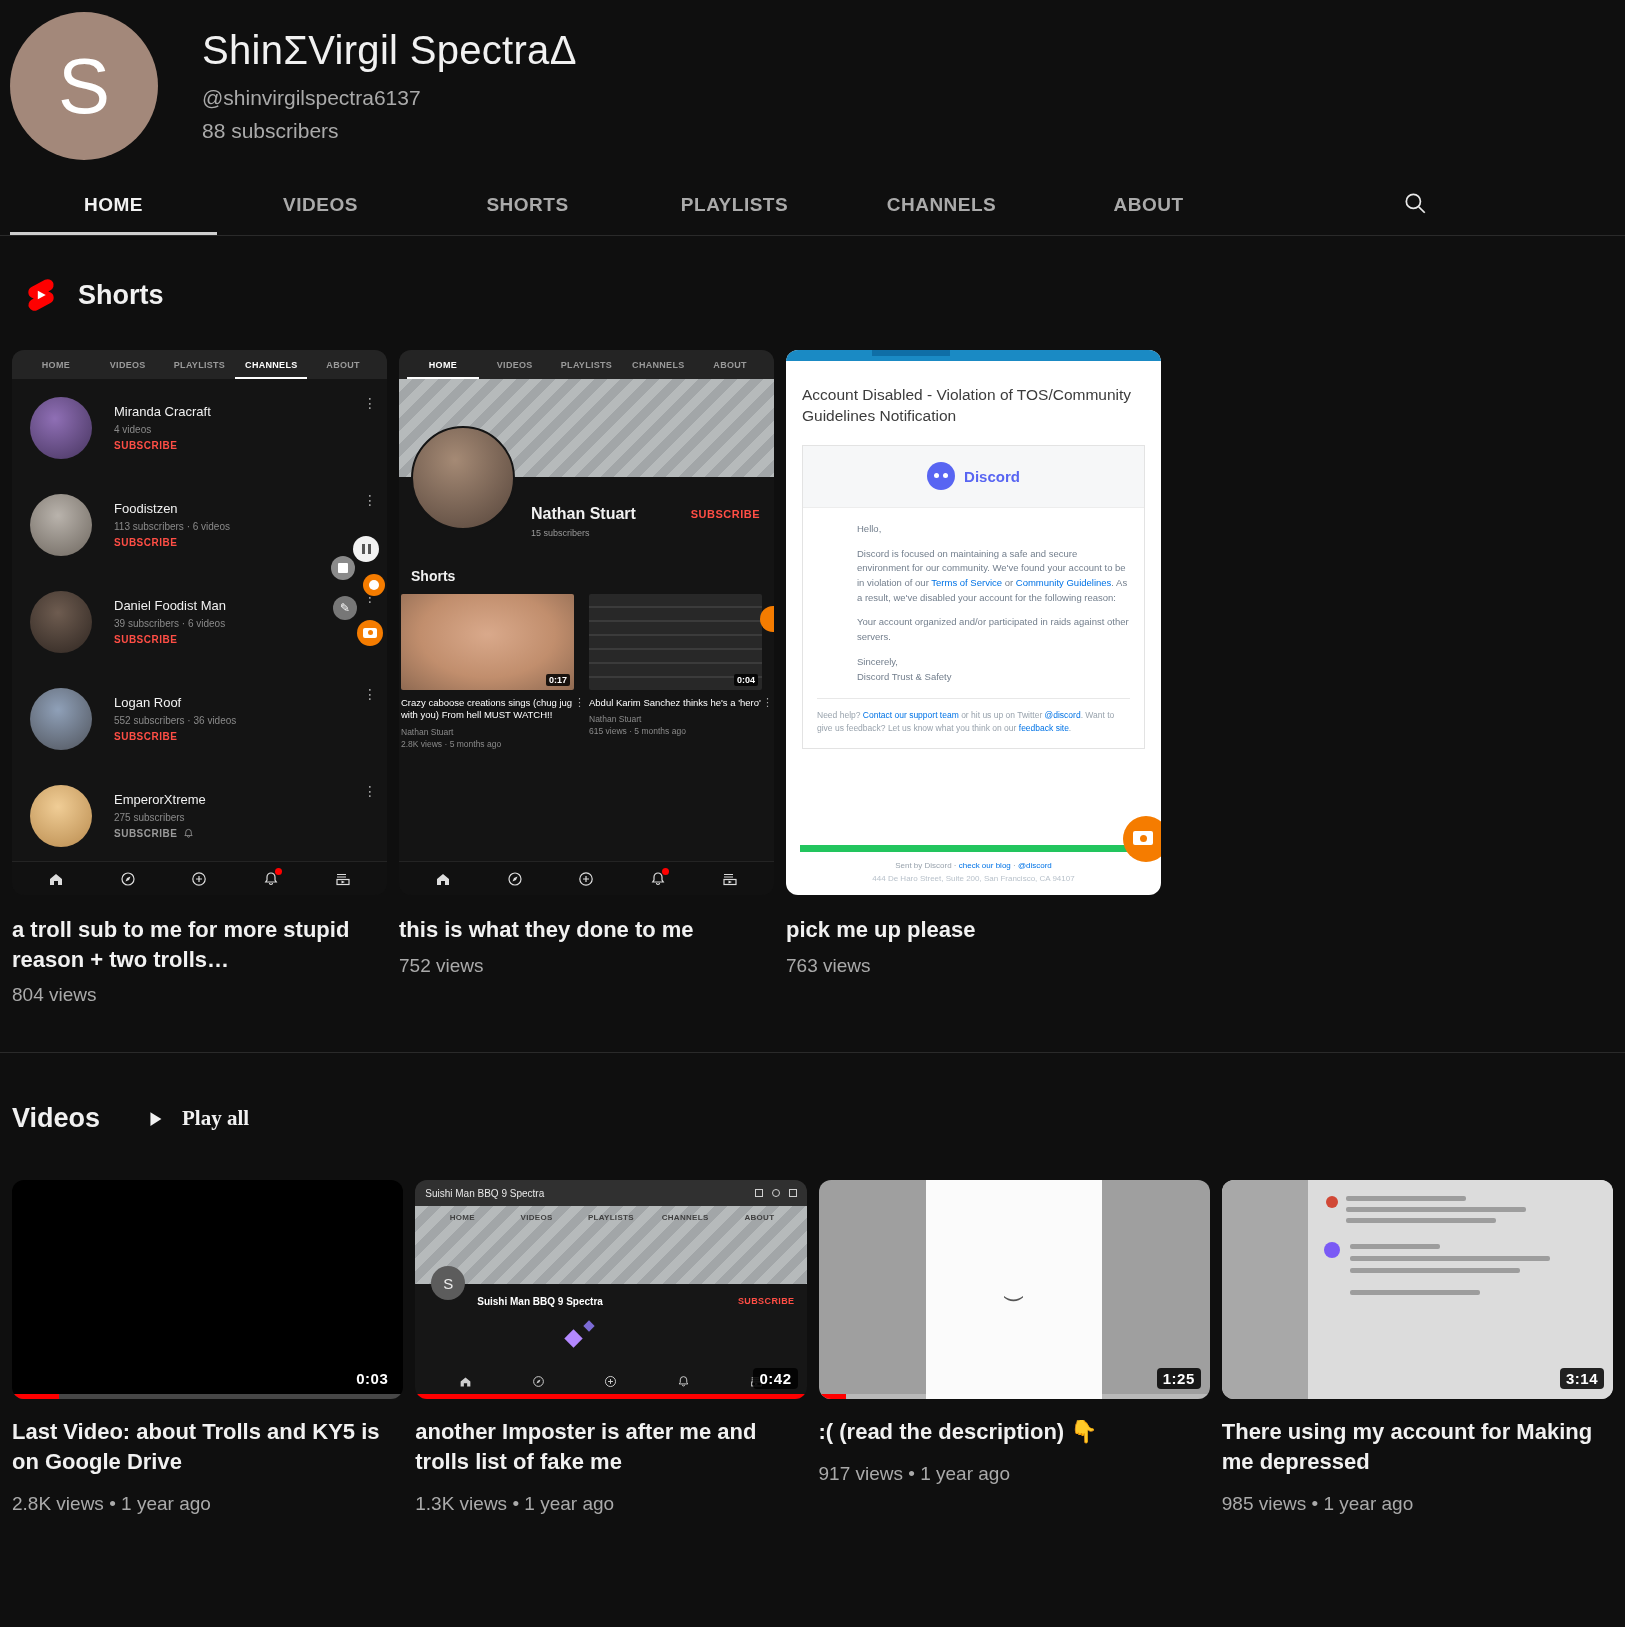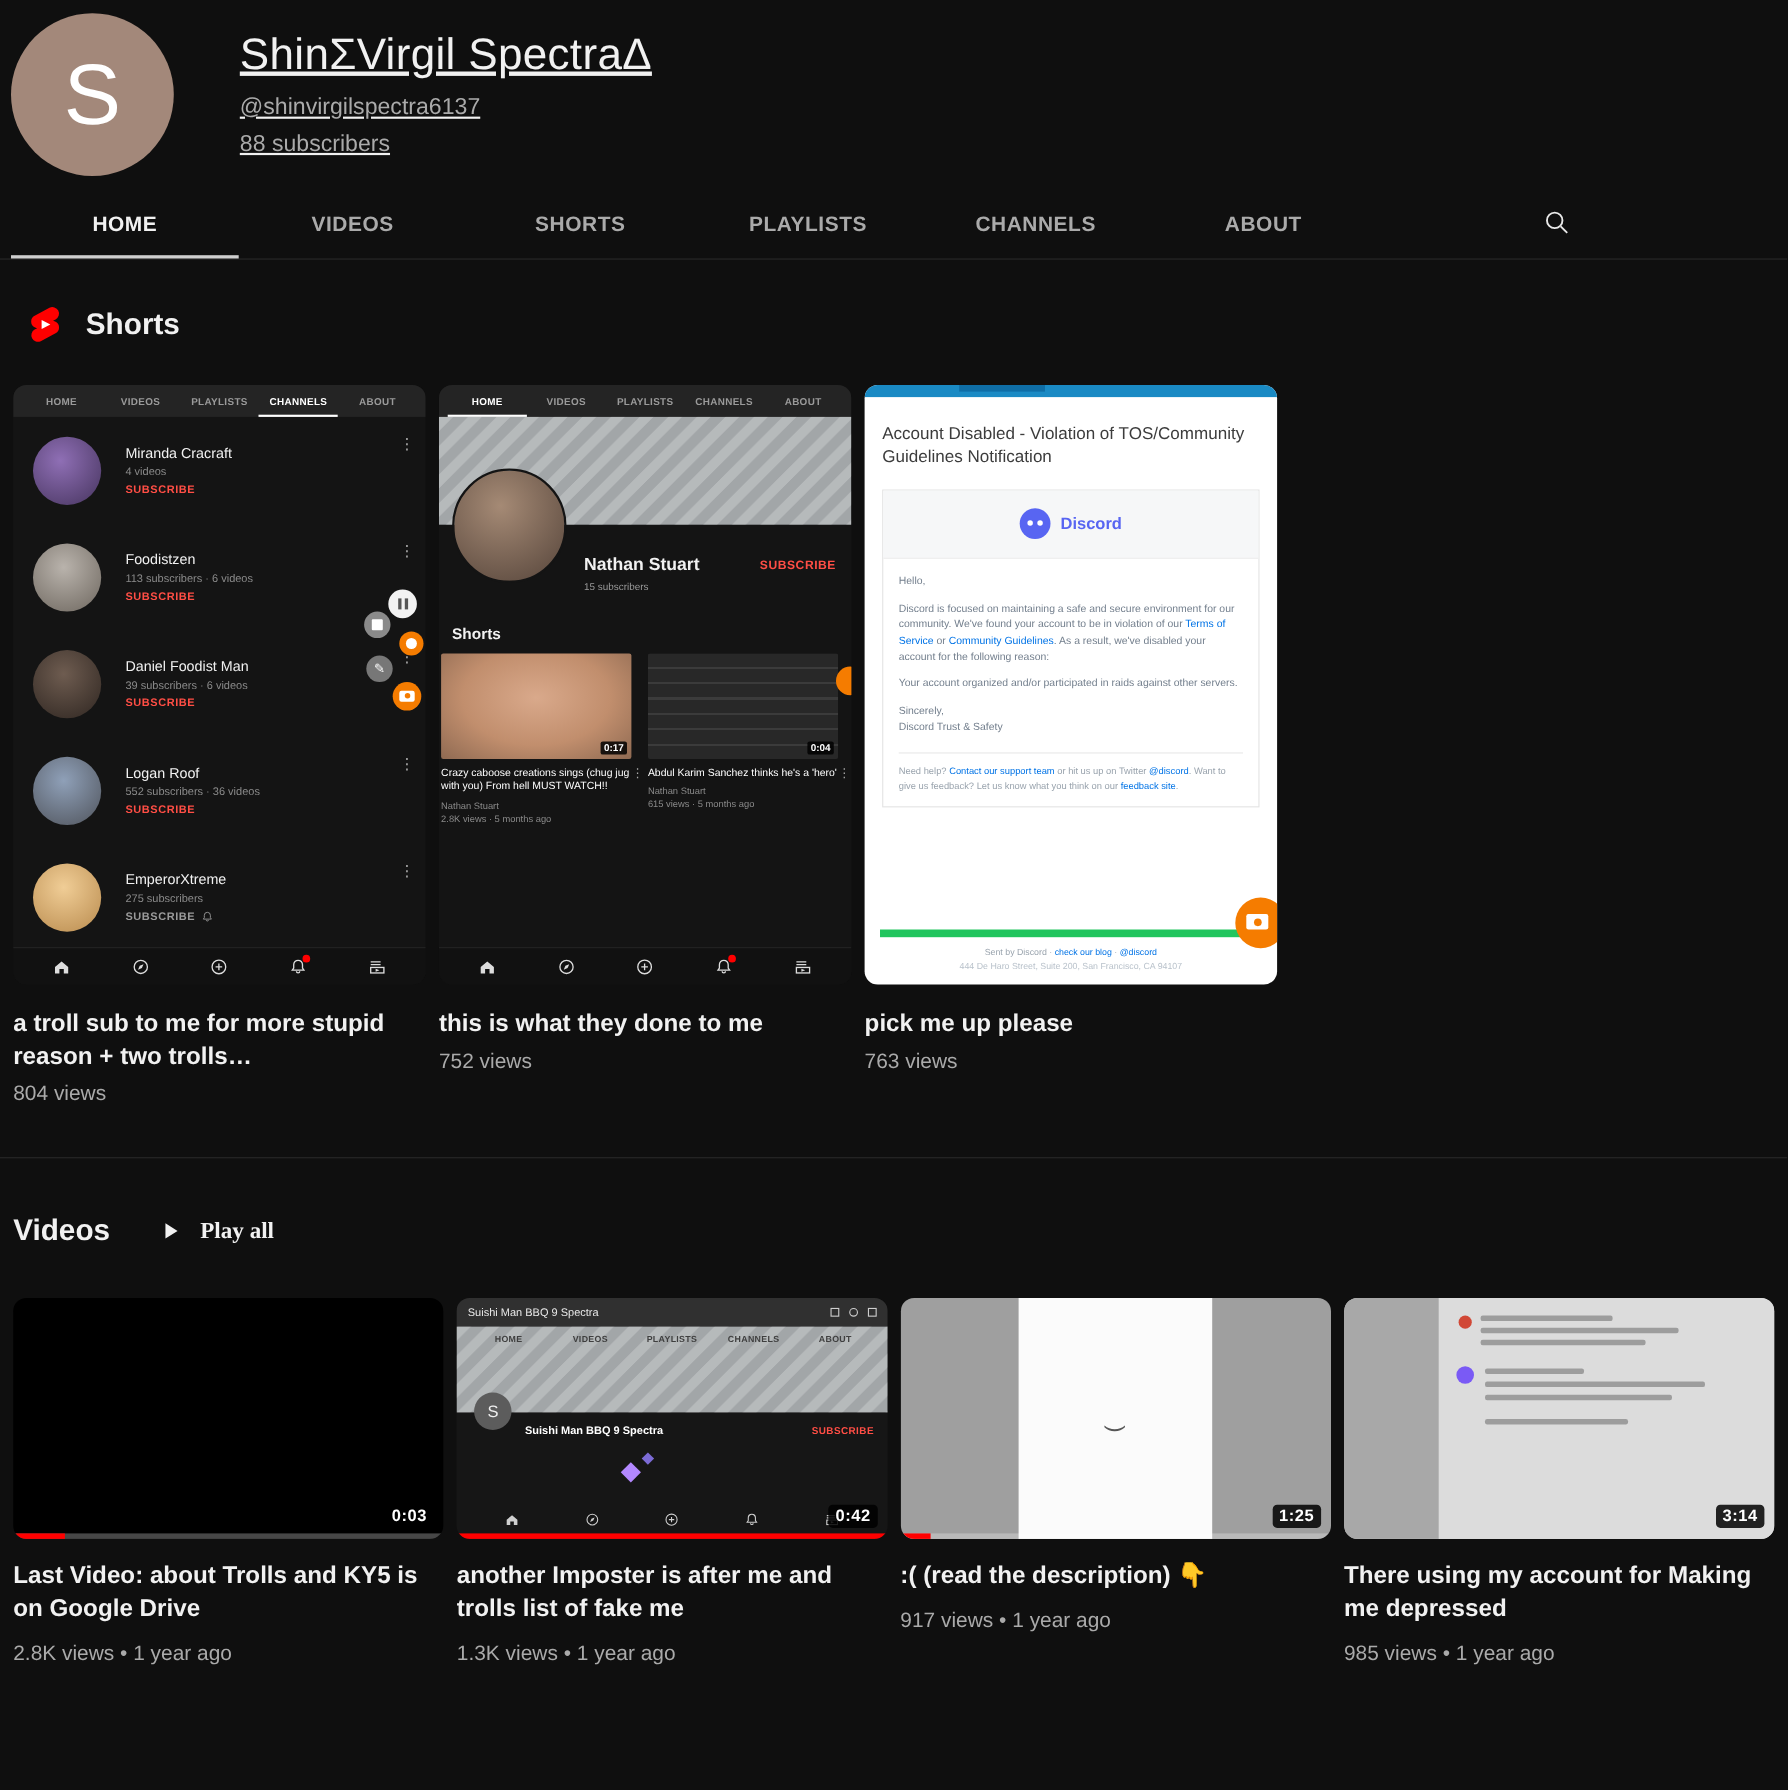--- a/index.html
+++ b/index.html
@@ -3,21 +3,21 @@
 <meta charset="utf-8">
 <style>
 *{margin:0;padding:0;box-sizing:border-box;}
 html,body{background:#0f0f0f;}
 body{width:1625px;height:1627px;overflow:hidden;position:relative;color:#f1f1f1;font-family:"Liberation Sans","DejaVu Sans",sans-serif;}
 
 
 .channel-header{display:flex;align-items:flex-start;padding:12px 0 0 10px;}
 .avatar{width:148px;height:148px;border-radius:50%;background:#a3887a;display:flex;align-items:center;justify-content:center;flex:none;}
 .avatar span{font-size:78px;color:#fff;}
-.channel-meta{margin-left:60px;padding-top:16px;text-decoration:underline;}
+.channel-meta{margin-left:44px;padding-top:16px;}
 .channel-title{font-size:40px;font-weight:400;letter-spacing:.3px;}
 .channel-handle{margin-top:13px;font-size:21px;color:#aaa;}
 .channel-subs{margin-top:9px;font-size:21px;color:#aaa;}
 
 
 .tabs{display:flex;align-items:stretch;margin-top:14px;padding-left:10px;border-bottom:1px solid #2a2a2a;}
 .tab{width:207px;text-align:center;padding:20px 0 16px;font-size:19px;font-weight:700;color:#aaa;letter-spacing:.5px;cursor:pointer;border-bottom:3px solid transparent;}
 .tab.active{color:#f1f1f1;border-bottom-color:#cfcfcf;}
 .search-btn{margin-left:140px;align-self:center;padding:0 10px;cursor:pointer;}
 
@@ -104,21 +104,21 @@
 .t3-topbar{height:11px;background:#1a8ac4;position:relative;}
 .t3-topbar::before{content:"";position:absolute;left:86px;top:0;width:78px;height:6px;background:#0f6ea6;}
 .t3-body{padding:24px 16px 0;}
 .t3-heading{font-size:15.5px;color:#3c3c3c;line-height:1.35;}
 .t3-box{border:1px solid #e3e3e3;margin-top:18px;}
 .t3-brandband{background:#f6f7f8;border-bottom:1px solid #ededed;height:62px;display:flex;align-items:center;justify-content:center;gap:9px;}
 .t3-brandmark{width:28px;height:28px;border-radius:50%;background:#5865f2;position:relative;}
 .t3-brandmark::after{content:"";position:absolute;left:7px;top:11px;width:5px;height:5px;border-radius:50%;background:#fff;box-shadow:9px 0 0 #fff;}
 .t3-brandname{color:#5865f2;font-weight:700;font-size:15px;}
 .t3-text{padding:14px 14px 0;font-size:9.5px;color:#737f8d;line-height:1.55;}
-.t3-text p{margin-bottom:10px;}
+.t3-text p{margin-bottom:10px;margin-left:40px;}
 .t3-text .tight{margin-bottom:0;}
 .lk{color:#0073e6;cursor:pointer;}
 .t3-hr{border-top:1px solid #e8e8e8;margin:14px 14px 0;}
 .t3-help{padding:10px 14px 12px;font-size:8.5px;color:#99a3ad;line-height:1.55;}
 .t3-footer{position:absolute;left:14px;right:14px;bottom:12px;border-top:7px solid #22c55e;padding-top:9px;text-align:center;}
 .t3-sentline{font-size:8px;color:#99a3ad;}
 .t3-address{margin-top:4px;font-size:8px;color:#b9c2cb;}
 .t3-orange{position:absolute;right:-8px;top:466px;width:46px;height:46px;border-radius:50%;background:#f57c00;}
 .t3-orange::after{content:"";position:absolute;left:10px;top:15px;width:20px;height:14px;background:#fff;border-radius:2px;}
 .t3-orange::before{content:"";position:absolute;left:17px;top:19px;width:7px;height:7px;background:#f57c00;border-radius:50%;z-index:2;}

